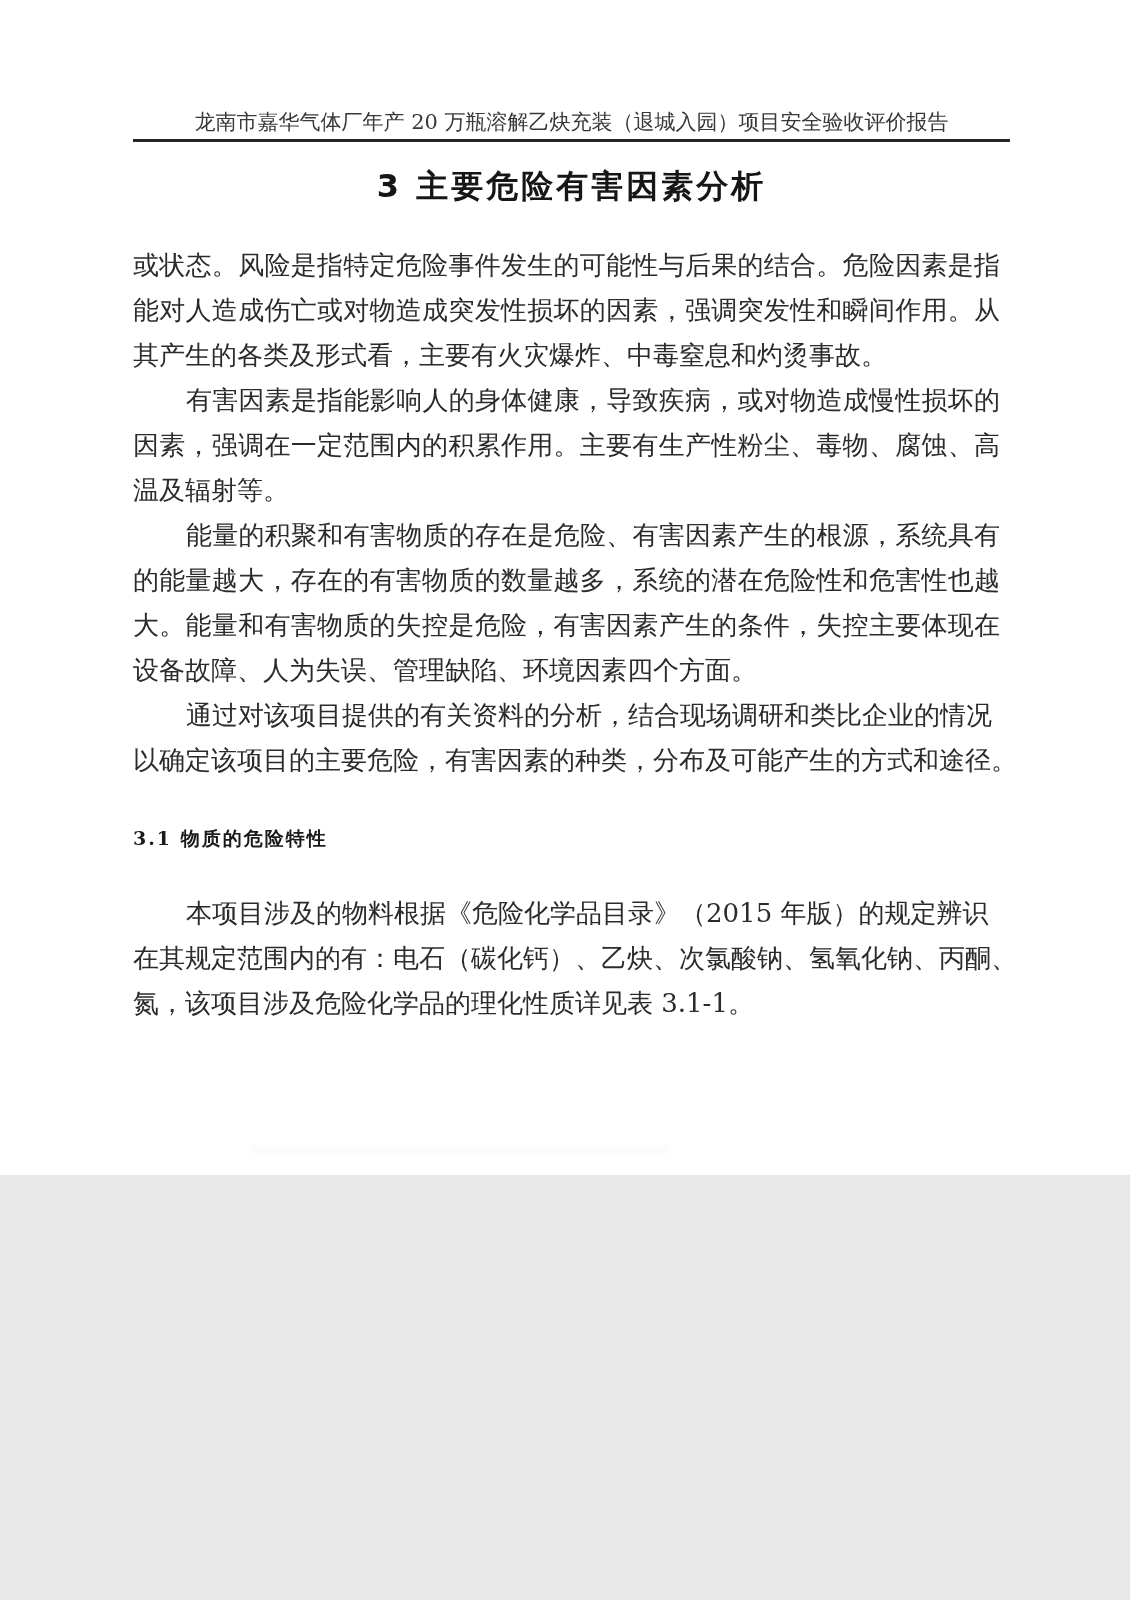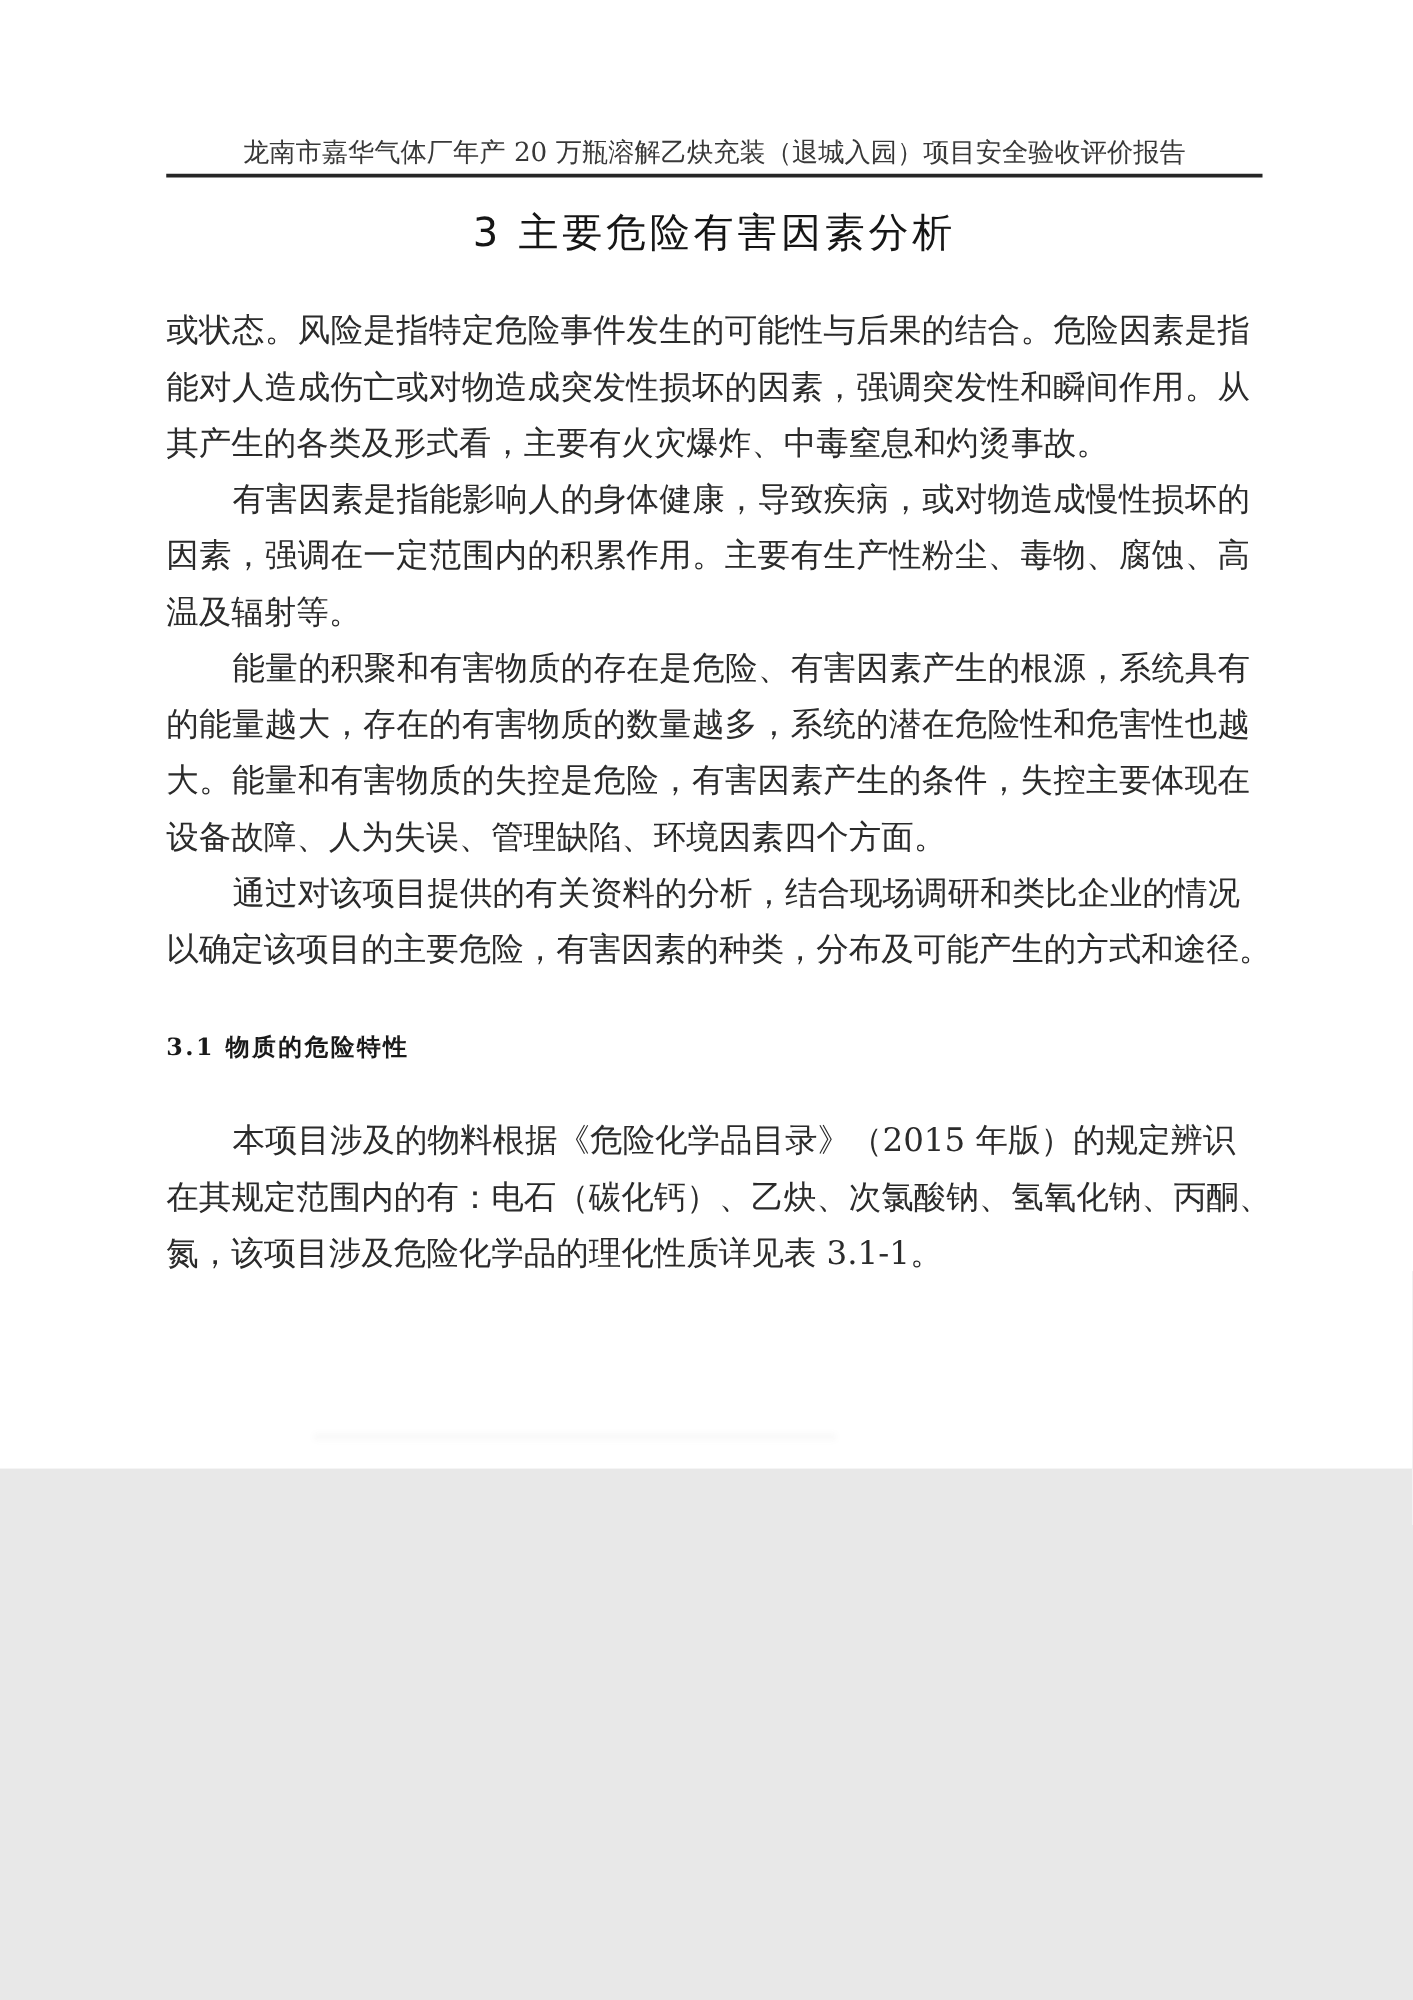--- a/index.html
+++ b/index.html
@@ -38,21 +38,21 @@
     background: #262626;
   }
   
   .chapter-title {
     position: absolute;
     top: 166px;
     left: 133px;
     width: 877px;
     text-align: center;
     font-family: "DejaVu Sans", "Liberation Sans", sans-serif;
-    font-weight: normal;
+    font-weight: bold;
     font-size: 32px;
     line-height: 40px;
     letter-spacing: 3px;
     color: #161616;
     white-space: nowrap;
   }
   
   .body-block {
     position: absolute;
     top: 243px;

